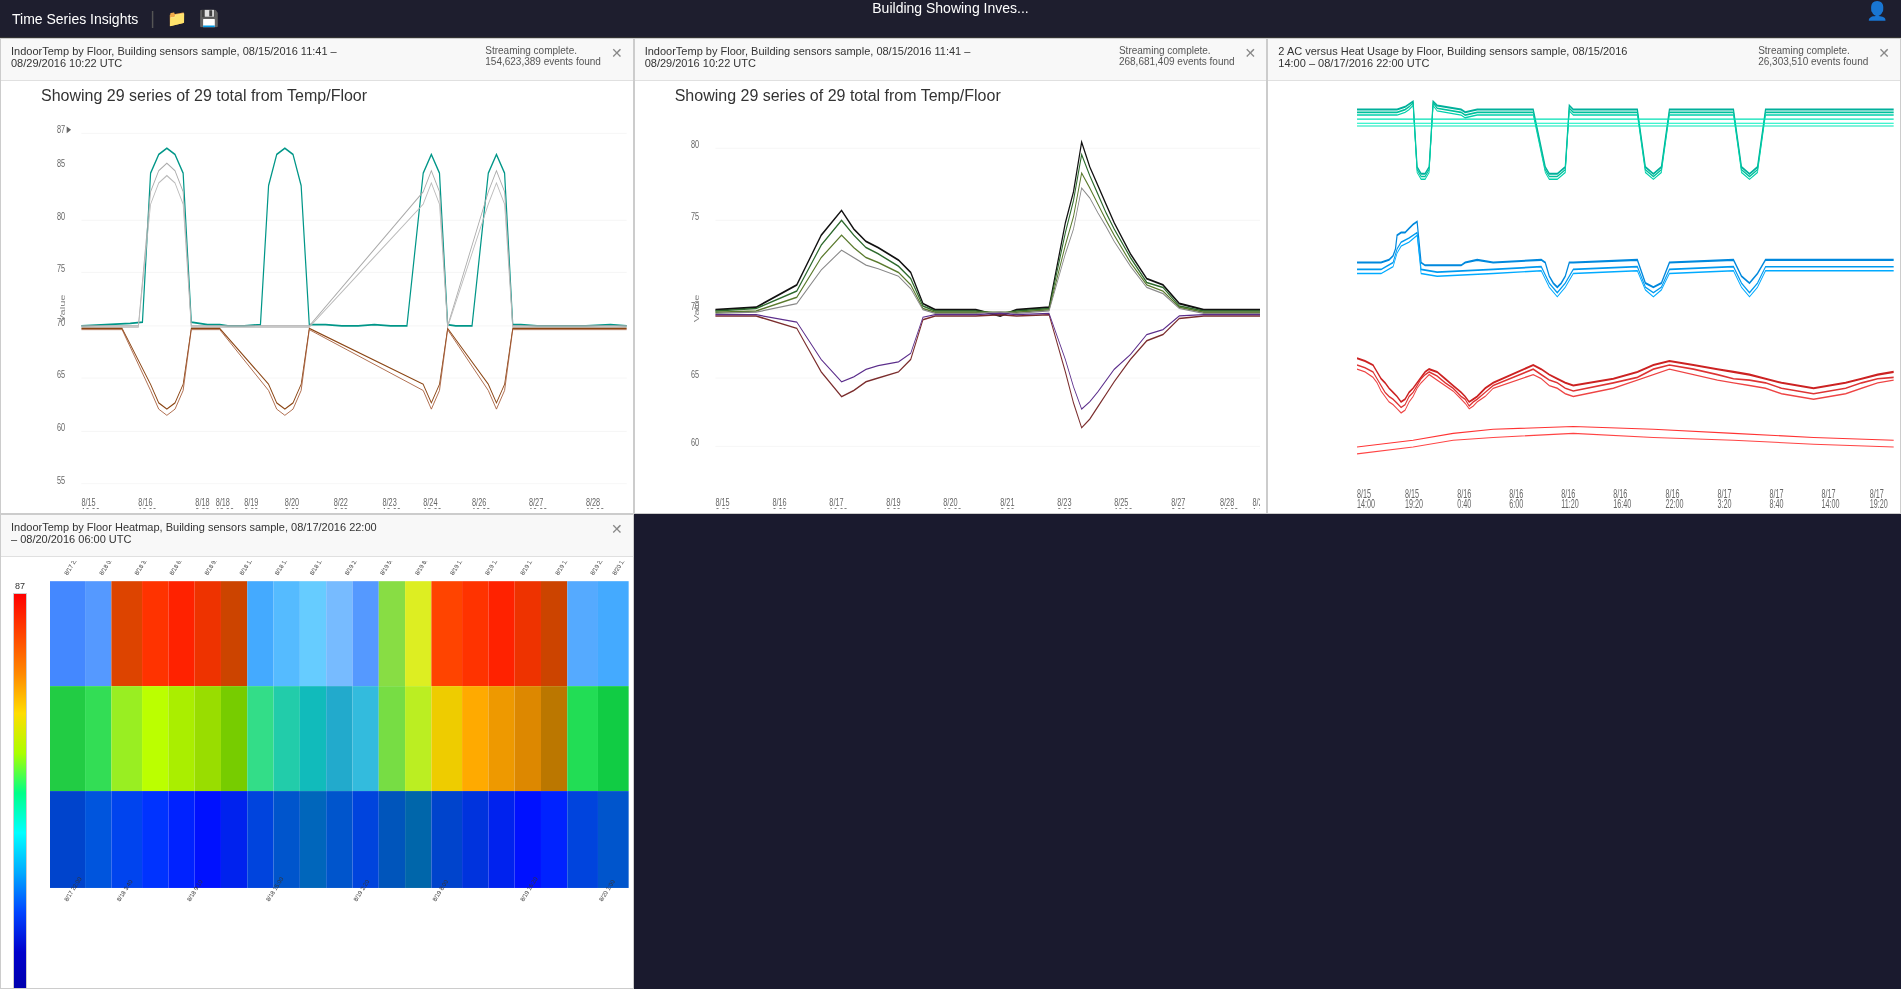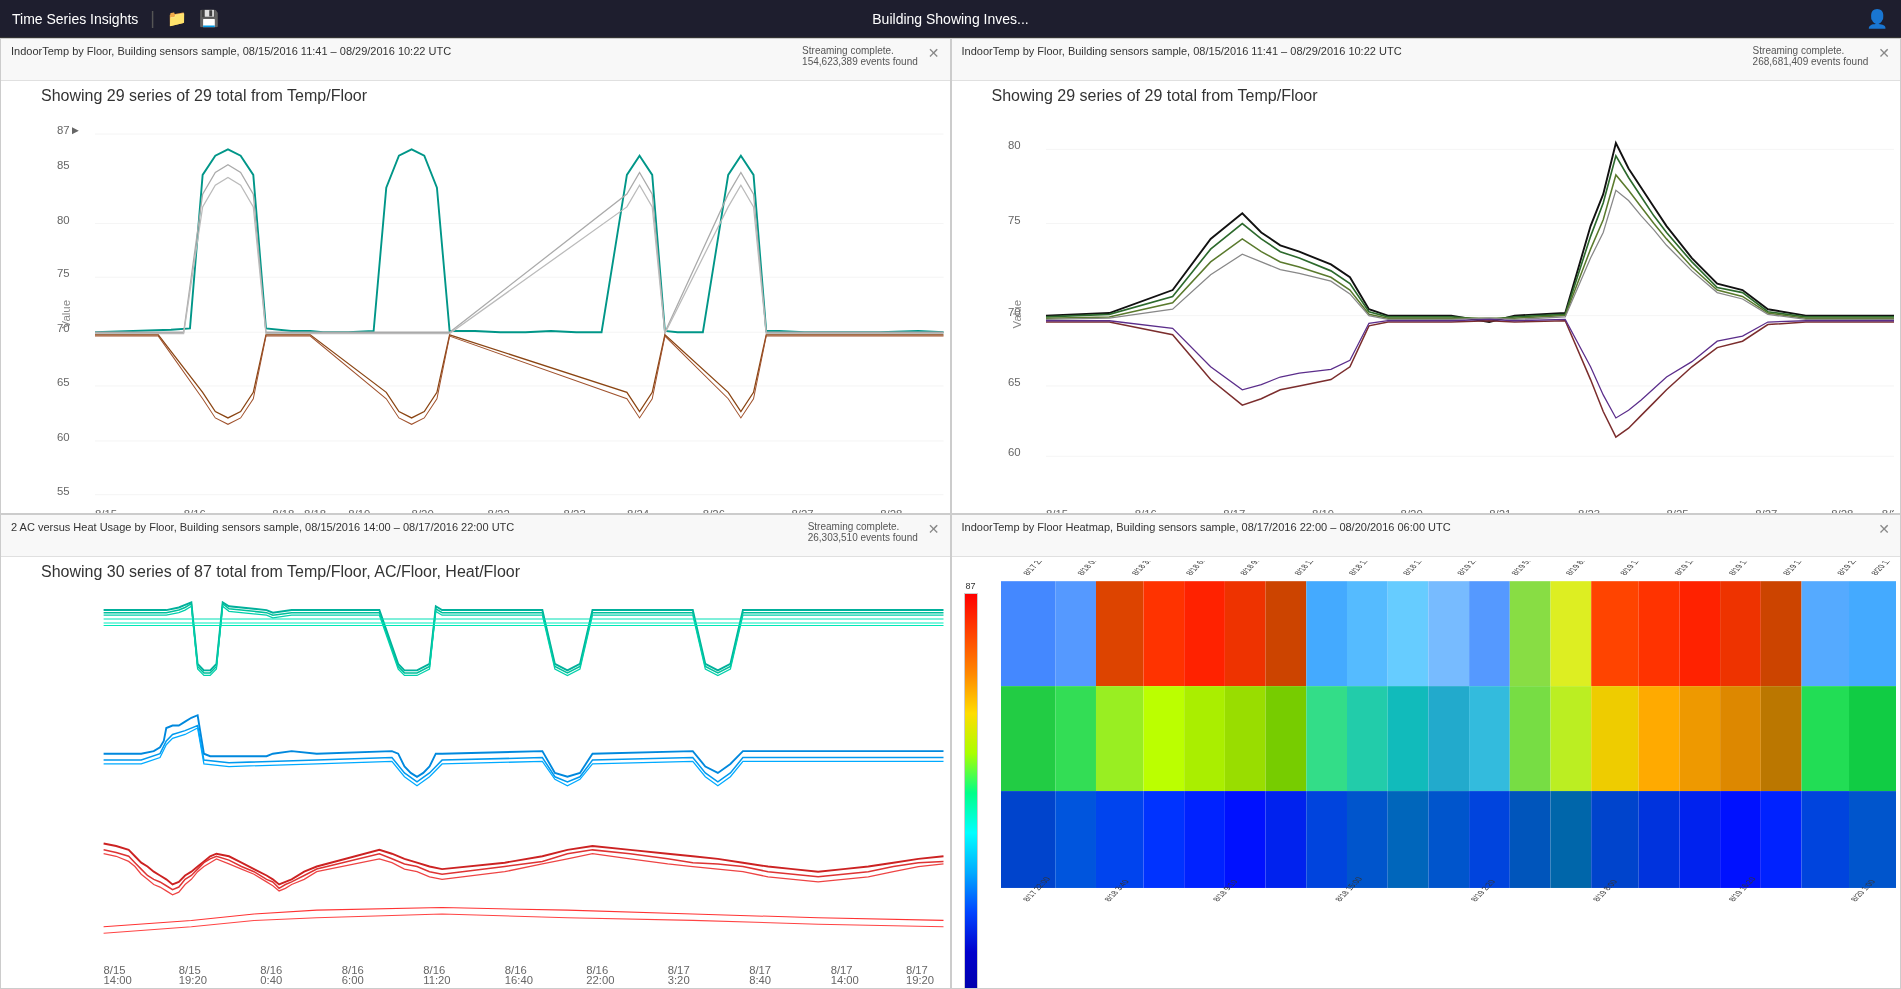--- a/index.html
+++ b/index.html
@@ -7,23 +7,22 @@
       background: #1a1a2e;
       font-family: 'Segoe UI', Arial, sans-serif;
       width: 1901px;
       height: 989px;
       overflow: hidden;
     }
     #titlebar {
       background: #1e1e2e;
       height: 38px;
       display: flex;
-      align-items: center;
       justify-content: space-between;
-      padding: 12px 12px;
+      padding: 0 12px;
       border-bottom: 1px solid #333;
     }
     #titlebar-left {
       display: flex;
       align-items: center;
       gap: 12px;
     }
     #app-title {
       color: #fff;
       font-size: 14px;
@@ -44,21 +43,21 @@
       position: absolute;
       left: 50%;
       transform: translateX(-50%);
     }
     #user-icon {
       color: #aaa;
       font-size: 18px;
     }
     .grid-container {
       display: grid;
-      grid-template-columns: 1fr 1fr;
+      grid-template-columns: 1fr 1fr 1fr;
       grid-template-rows: 1fr 1fr;
       width: 1901px;
       height: 951px;
       gap: 0;
     }
     .chart-panel {
       background: #fff;
       border: 1px solid #ccc;
       position: relative;
       overflow: hidden;
@@ -272,21 +271,20 @@
     <div class="panel-header">
       <span class="panel-title">2 AC versus Heat Usage by Floor, Building sensors sample, 08/15/2016 14:00  –  08/17/2016 22:00 UTC</span>
       <div style="display:flex;align-items:flex-start;gap:4px;">
         <div class="panel-status">
           <div>Streaming complete.</div>
           <div>26,303,510 events found</div>
         </div>
         <span class="panel-close">✕</span>
       </div>
     </div>
-    <div class="chart-subtitle">Showing 30 series of 87 total from Temp/Floor, AC/Floor, Heat/Floor</div>
     <div class="chart-area" style="padding-left:65px;">
       <svg class="chart-svg" viewBox="0 0 700 310" preserveAspectRatio="none">
 
         <text x="-55" y="15" class="axis-label" style="fill:#00aaaa">72.65574</text>
         <text x="-55" y="95" class="axis-label" style="fill:#00aaaa">69.42579</text>
         <text x="-55" y="100" class="axis-label" style="fill:#00aaaa">409</text>
         <text x="-55" y="165" class="axis-label" style="fill:#0088cc">0.0</text>
         <text x="-55" y="172" class="axis-label" style="fill:#0088cc">312</text>
         <text x="-55" y="280" class="axis-label" style="fill:#cc2222">0.0</text>
 

